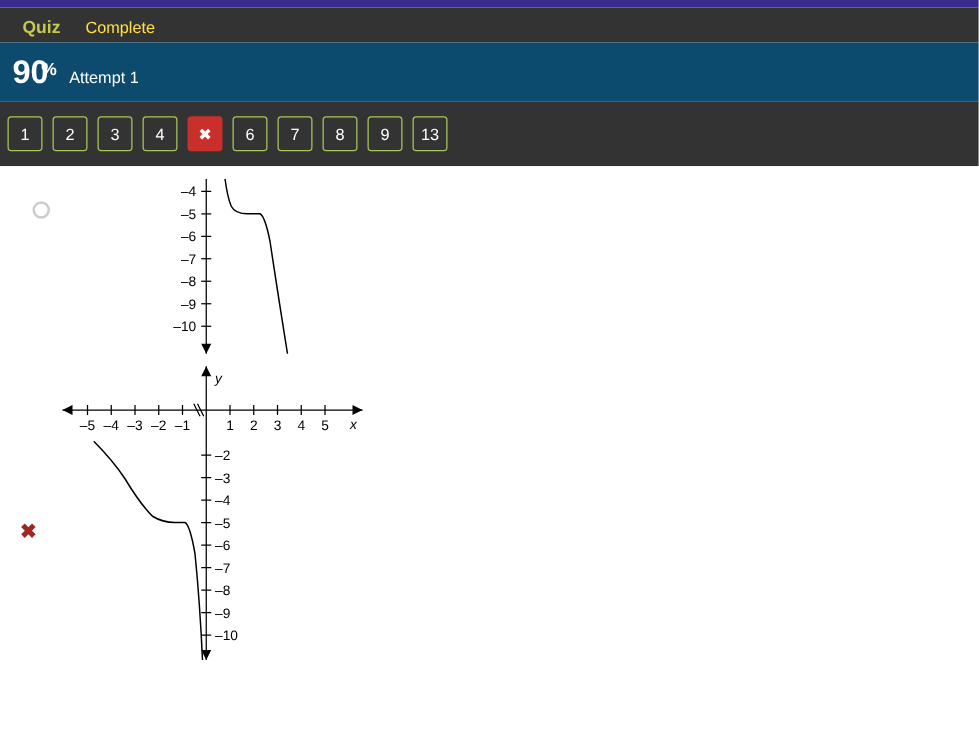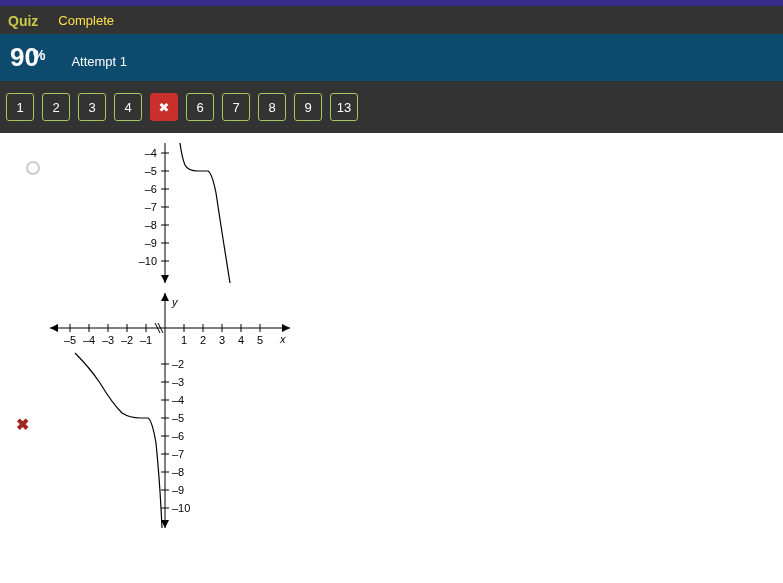--- a/index.html
+++ b/index.html
@@ -24,23 +24,24 @@
       padding: 5px 8px;
       color: #ffffff;
     }
     .title {
       font-size: 24px;
       font-weight: bold;
       font-style: italic;
     }
     .subtitle-row {
       display: flex;
-      align-items: flex-start;
+      align-items: flex-end;
       gap: 20px;
       margin-top: 2px;
+      margin-left: 10px;
     }
     .quiz-label {
       color: #c9c94a;
       font-weight: bold;
       font-size: 14px;
     }
     .complete-label {
       color: #fde047;
       font-size: 13px;
     }
@@ -57,21 +58,20 @@
       font-weight: bold;
     }
     .score-percent {
       font-size: 14px;
       font-weight: bold;
       vertical-align: super;
       margin-left: -6px;
     }
     .attempt-label {
       font-size: 13px;
-      margin-left: 16px;
     }
     .question-nav {
       background: #333333;
       padding: 12px 6px;
       display: flex;
       gap: 8px;
     }
     .question-btn {
       width: 28px;
       height: 28px;

